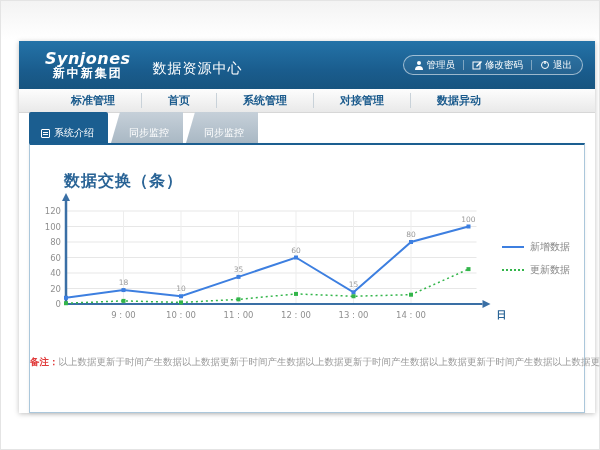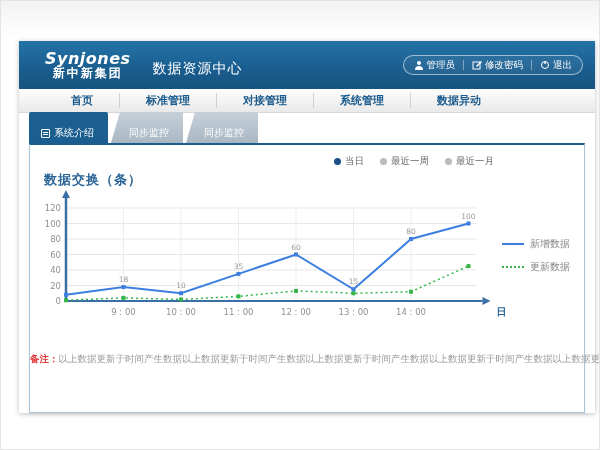--- a/index.html
+++ b/index.html
@@ -50,21 +50,21 @@
   
   .panel { position:relative; margin:0 10px; height:270px; background:#fff;
            border:1px solid #abc7db; border-top:2px solid #1b5e90;
            box-shadow:0 1px 3px rgba(0,0,0,.08); }
 
   .radios { position:absolute; right:90px; top:10px; display:flex; gap:16px; }
   .radio-item { display:flex; align-items:center; gap:4px; font-size:9.5px; color:#666; cursor:pointer; }
   .radio-dot { width:7px; height:7px; border-radius:50%; background:#bbb; }
   .radio-dot.on { background:#1c4f85; }
 
-  .ylabel { margin:26px 0 0 14px; font-size:13px; font-weight:bold; color:#2a6496; letter-spacing:1px; }
+  .ylabel { margin:26px 0 0 34px; font-size:16px; font-weight:bold; color:#2a6496; letter-spacing:1px; }
 
   .chart-wrap { position:relative; margin-left:6px; }
   .legend { position:absolute; right:14px; top:48px; display:flex; flex-direction:column; gap:9px; }
   .legend-item { display:flex; align-items:center; gap:6px; font-size:10px; color:#888; }
   .legend-sample { width:22px; height:0; }
   .legend-sample.solid  { border-top:2px solid #3d7fe0; }
   .legend-sample.dotted { border-top:2px dotted #33b54a; }
 
   .note { margin-top:26px; text-align:center; font-size:9.5px; color:#9a9a9a; white-space:nowrap; }
   .note-red { color:#e03a3a; font-weight:bold; }
@@ -103,56 +103,42 @@
           <svg class="u-ico" viewBox="0 0 10 10">
             <circle cx="5" cy="5" r="3.5" fill="none" stroke="#fff" stroke-width="1"></circle>
             <line x1="5" y1="1" x2="5" y2="4" stroke="#fff" stroke-width="1.4"></line>
           </svg>
           <span>退出</span>
         </span>
       </div>
     </header>
 
     <nav class="nav">
+      <a class="nav-item">标准管理</a>
       <a class="nav-item">首页</a>
-      <a class="nav-item">标准管理</a>
+      <a class="nav-item">系统管理</a>
       <a class="nav-item">对接管理</a>
-      <a class="nav-item">系统管理</a>
       <a class="nav-item">数据异动</a>
     </nav>
 
     <div class="tabs">
       <div class="tab active">
         <span class="tab-ico"></span>
         <span>系统介绍</span>
       </div>
       <div class="tab inactive">
         <span>同步监控</span>
       </div>
       <div class="tab inactive">
         <span>同步监控</span>
       </div>
     </div>
 
     <section class="panel">
 
-      <div class="radios">
-        <span class="radio-item">
-          <span class="radio-dot on"></span>
-          <span>当日</span>
-        </span>
-        <span class="radio-item">
-          <span class="radio-dot"></span>
-          <span>最近一周</span>
-        </span>
-        <span class="radio-item">
-          <span class="radio-dot"></span>
-          <span>最近一月</span>
-        </span>
-      </div>
 
       <div class="ylabel">数据交换（条）</div>
 
       <div class="chart-wrap">
         <svg id="chart-svg" width="470" height="134">
             <text x="25" y="115" text-anchor="end" font-size="8.5" fill="#909090">0</text>
             <line x1="30" y1="96.5" x2="440.5" y2="96.5" stroke="#e7e7e7" stroke-width="1"></line>
             <text x="25" y="99.5" text-anchor="end" font-size="8.5" fill="#909090">20</text>
             <line x1="30" y1="81" x2="440.5" y2="81" stroke="#e7e7e7" stroke-width="1"></line>
             <text x="25" y="84" text-anchor="end" font-size="8.5" fill="#909090">40</text>

